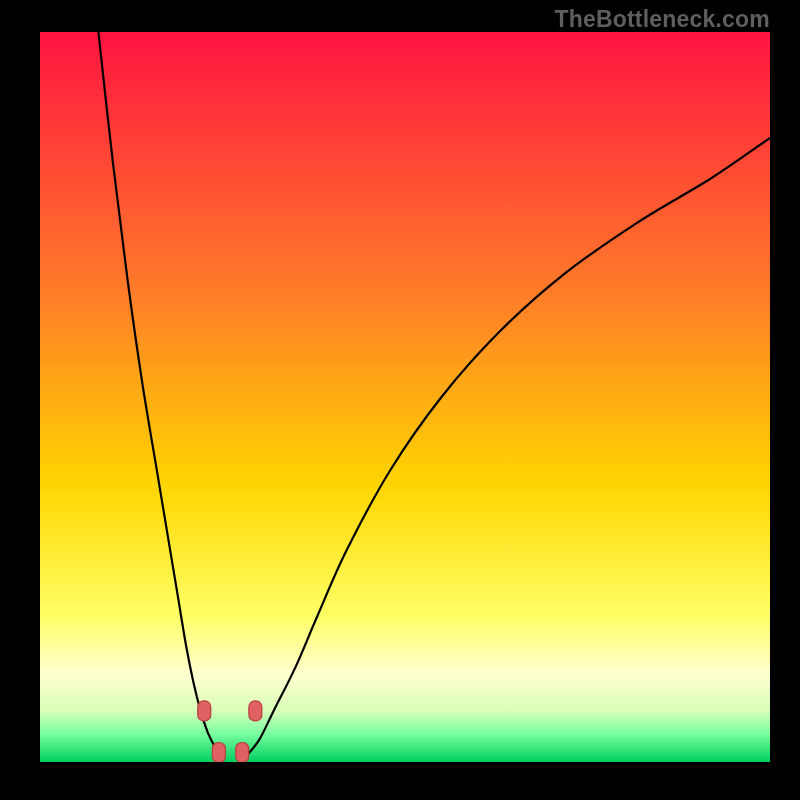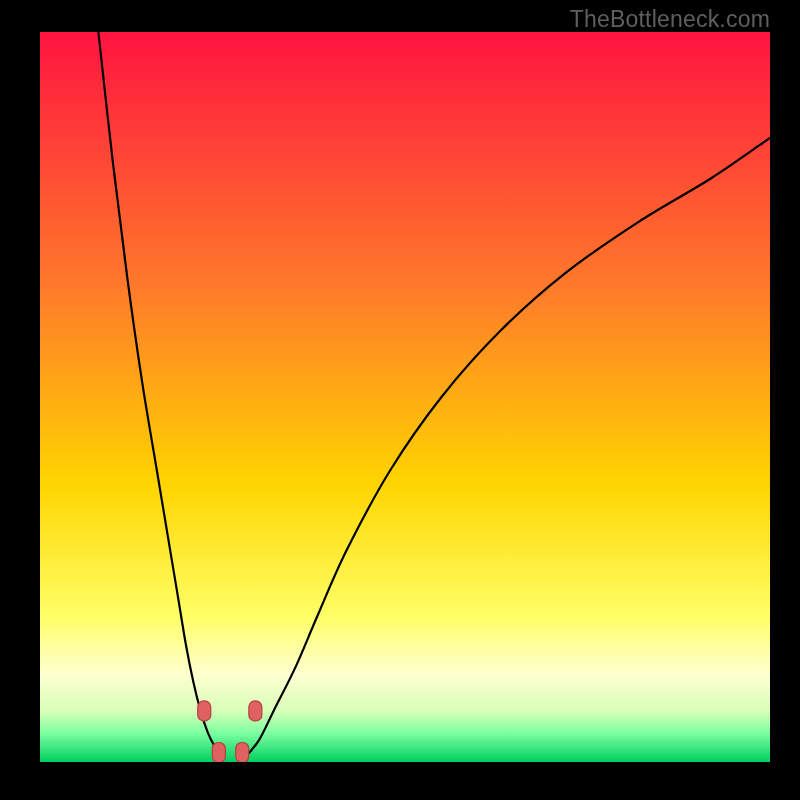--- a/index.html
+++ b/index.html
@@ -29,21 +29,21 @@
     position: absolute;
     left: 0; top: 0; right: 0; bottom: 0;
   }
   .watermark {
     position: absolute;
     top: 6px;
     right: 30px;
     color: #5f5f5f;
     font-size: 23px;
     letter-spacing: 0.2px;
-    font-weight: 400;
+    font-weight: 700;
   }
   svg.curve {
     position: absolute;
     left: 0; top: 0;
   }
   .marker {
     fill: #df6161;
     stroke: #b83f3f;
     stroke-width: 1.2;
   }

